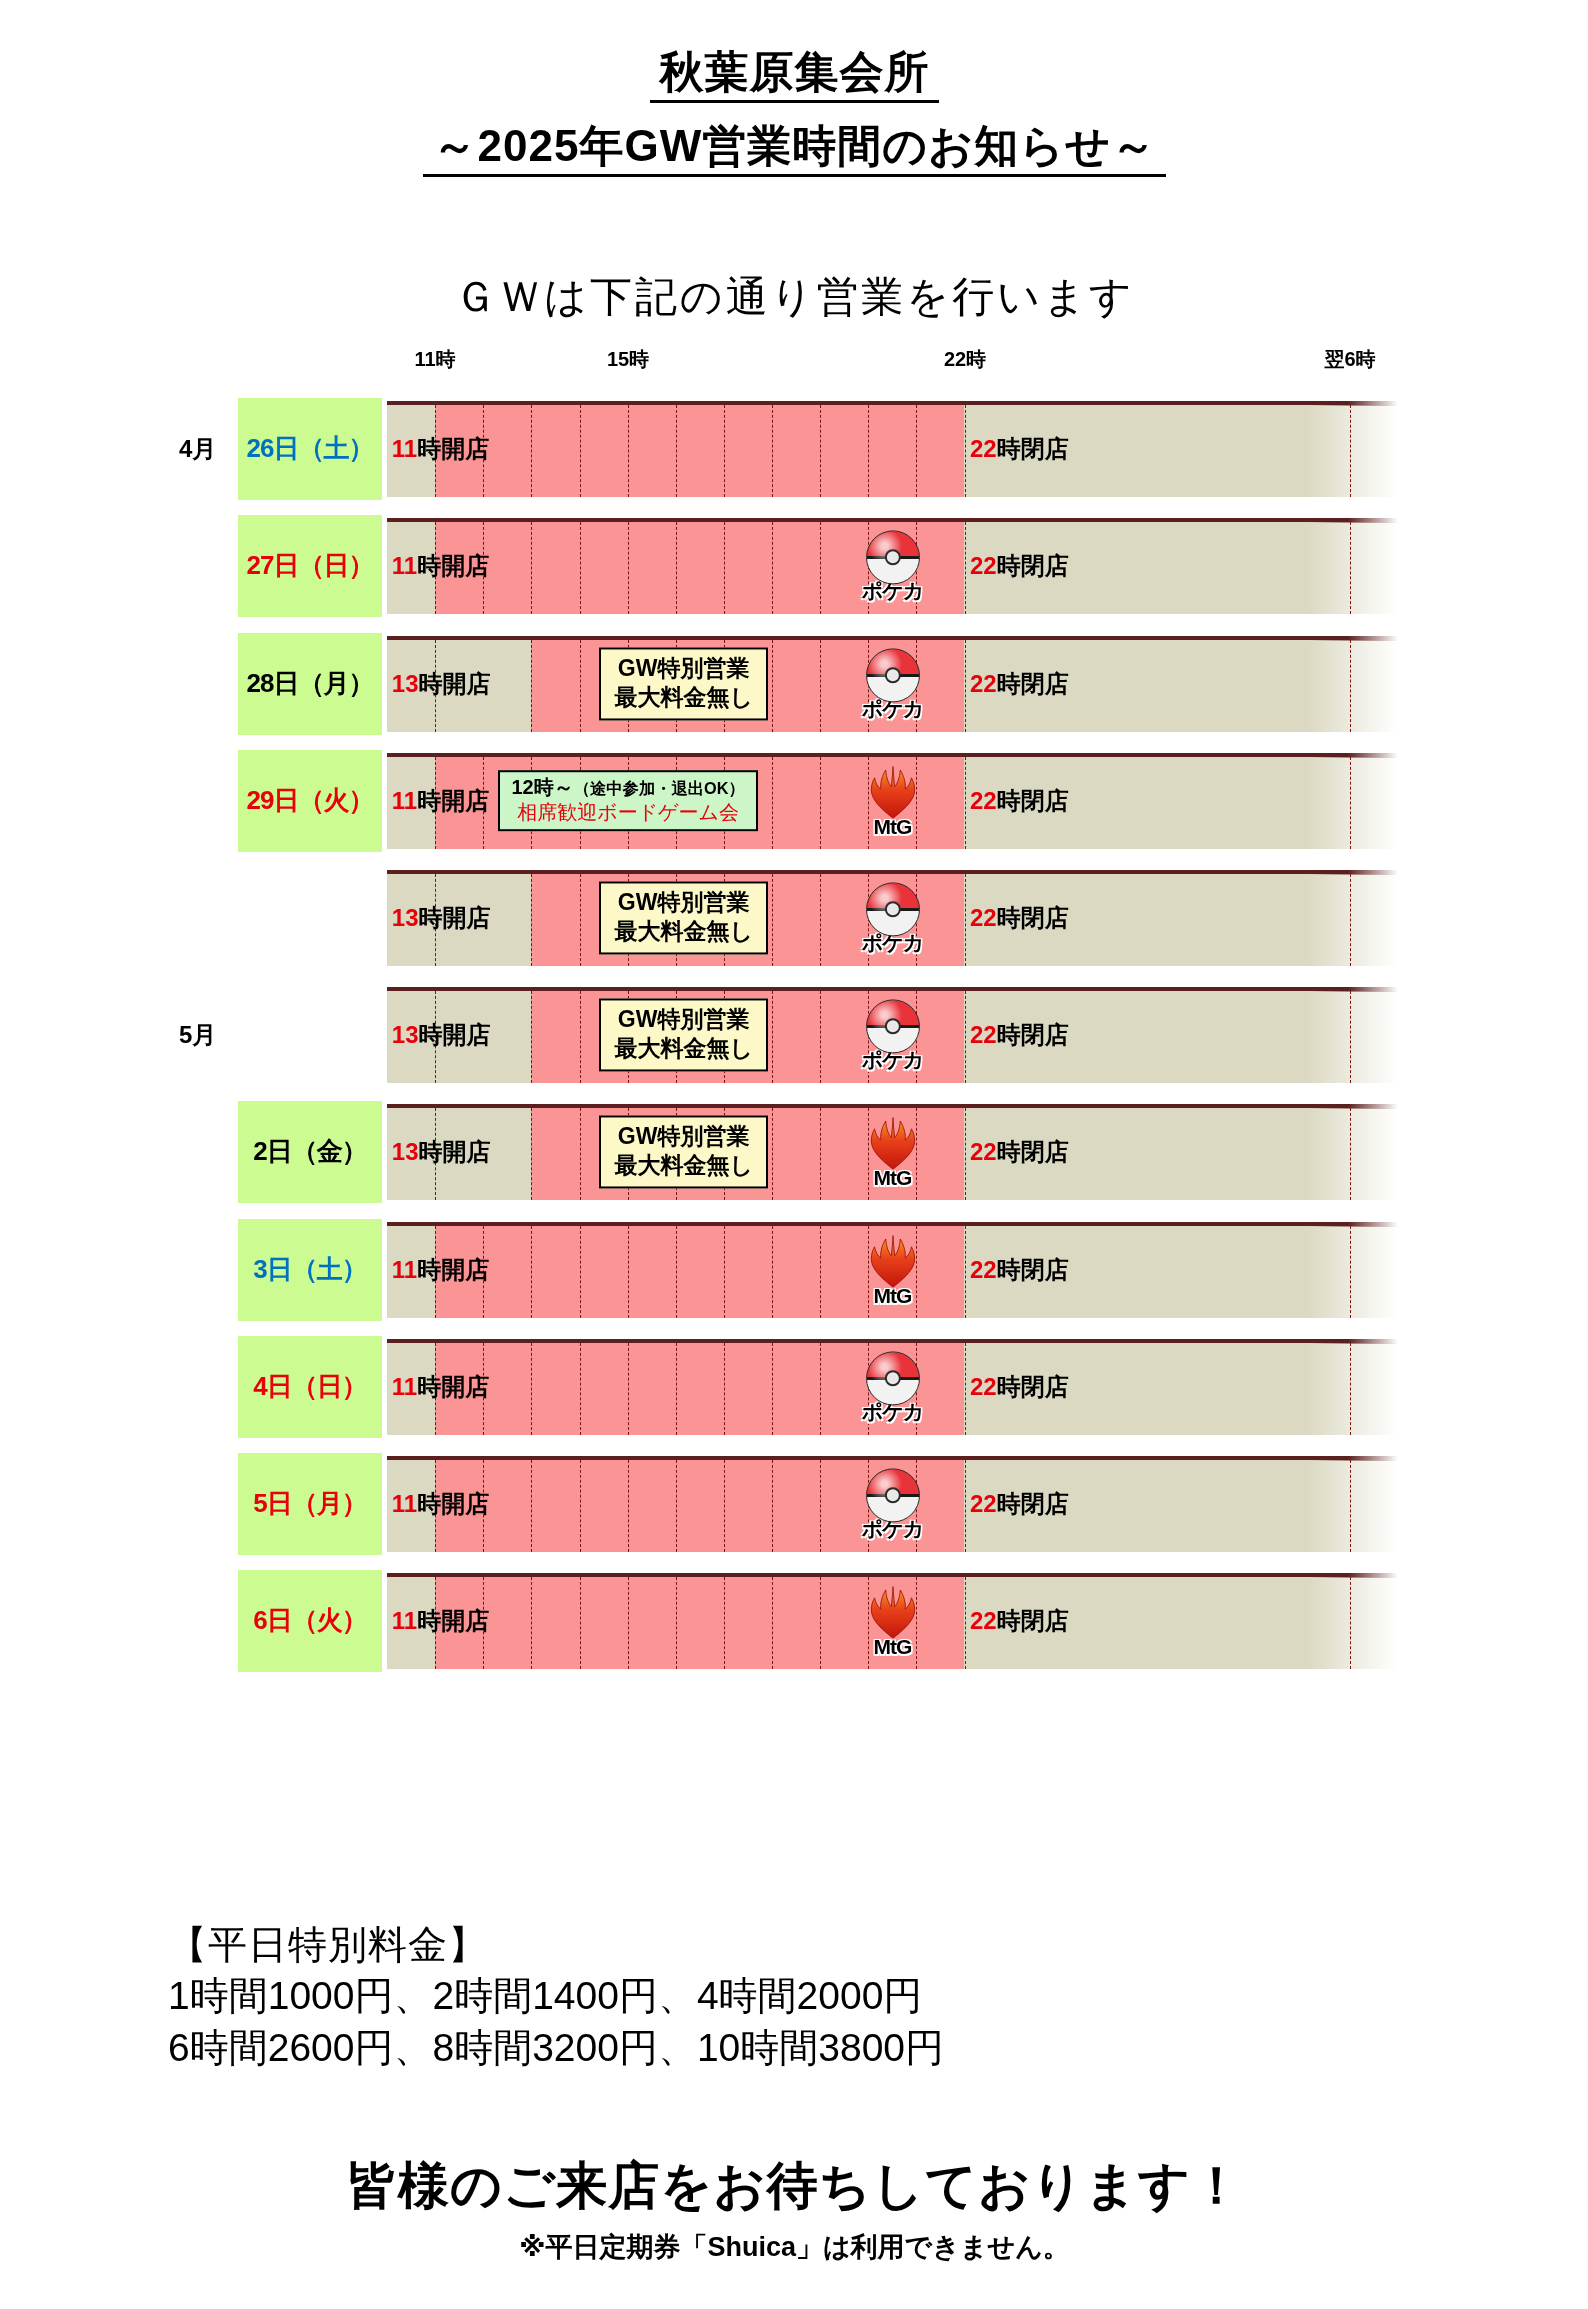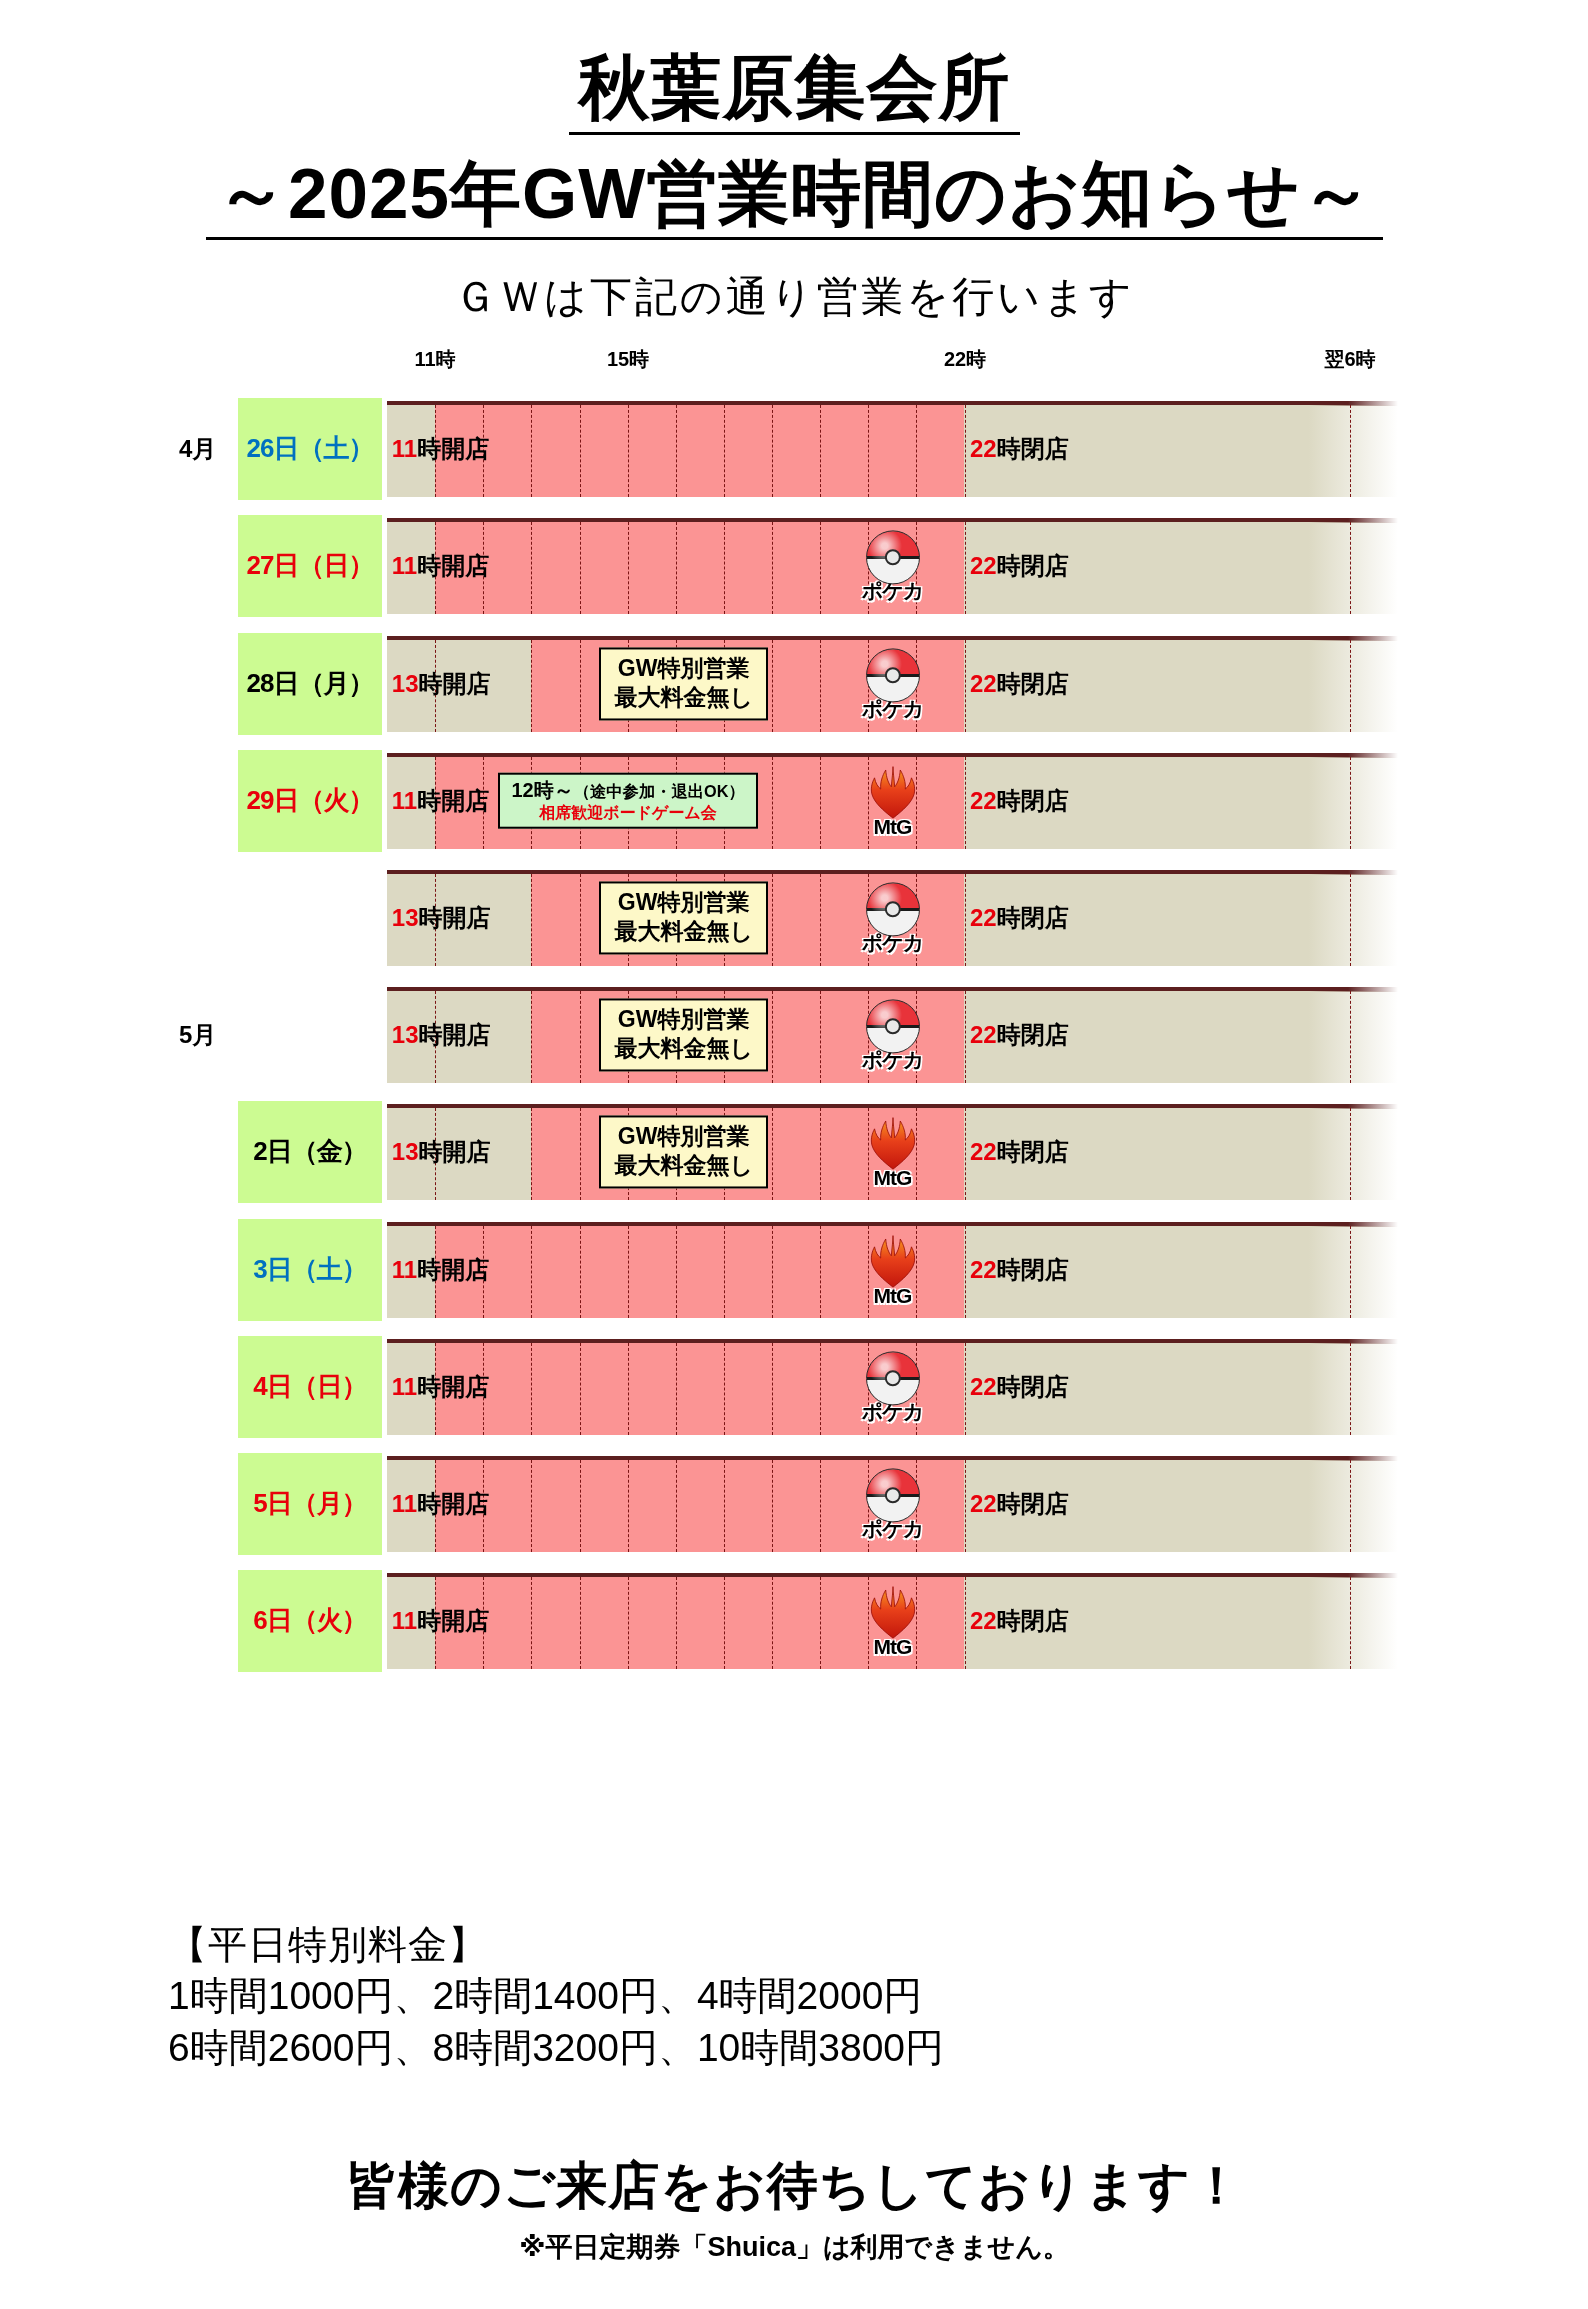--- a/index.html
+++ b/index.html
@@ -17,21 +17,21 @@
   }
 
   
   #header {
     position: absolute;
     left: 0; top: 46px;
     width: 1589px;
     text-align: center;
   }
   .title-line {
-    font-size: 71px;
+    font-size: 44px;
     font-weight: bold;
     letter-spacing: 1px;
     line-height: 1.18;
     display: inline-block;
     border-bottom: 3.8px solid #000;
     padding: 0 9.6px 1.9px 9.6px;
   }
   #title-1 { }
   #title-2 { margin-top: 17px; }
 
@@ -159,21 +159,21 @@
     font-size: 23px;
     font-weight: bold;
   }
   .note-box.boardgame {
     background: #ccf5c8;
     border: 2.9px solid #000000;
     padding: 3.8px 11.5px;
   }
   .bg-line1 { font-size: 20px; font-weight: bold; white-space: nowrap; }
   .bg-line1 .small { font-size: 16.3px; }
-  .bg-line2 { font-size: 16px; font-weight: bold; color: #e8000b; white-space: nowrap; }
+  .bg-line2 { font-size: 20px; font-weight: normal; color: #e8000b; white-space: nowrap; }
 
   
   .game-icon {
     position: absolute;
     top: 50%;
     transform: translateY(-50%);
     z-index: 6;
     width: 73px;
     text-align: center;
   }

